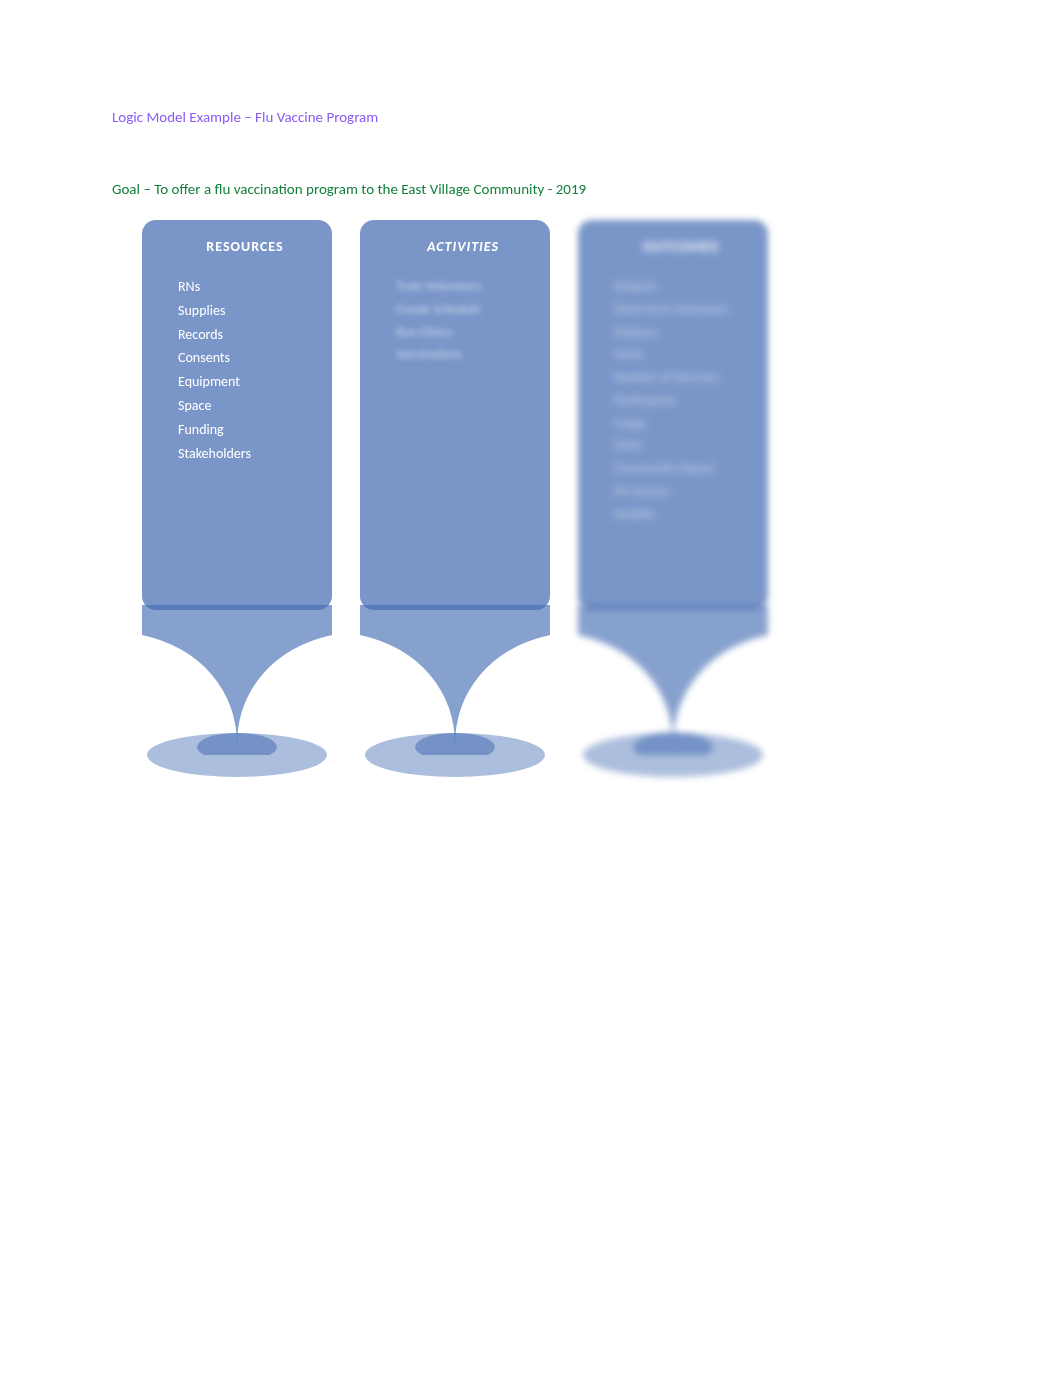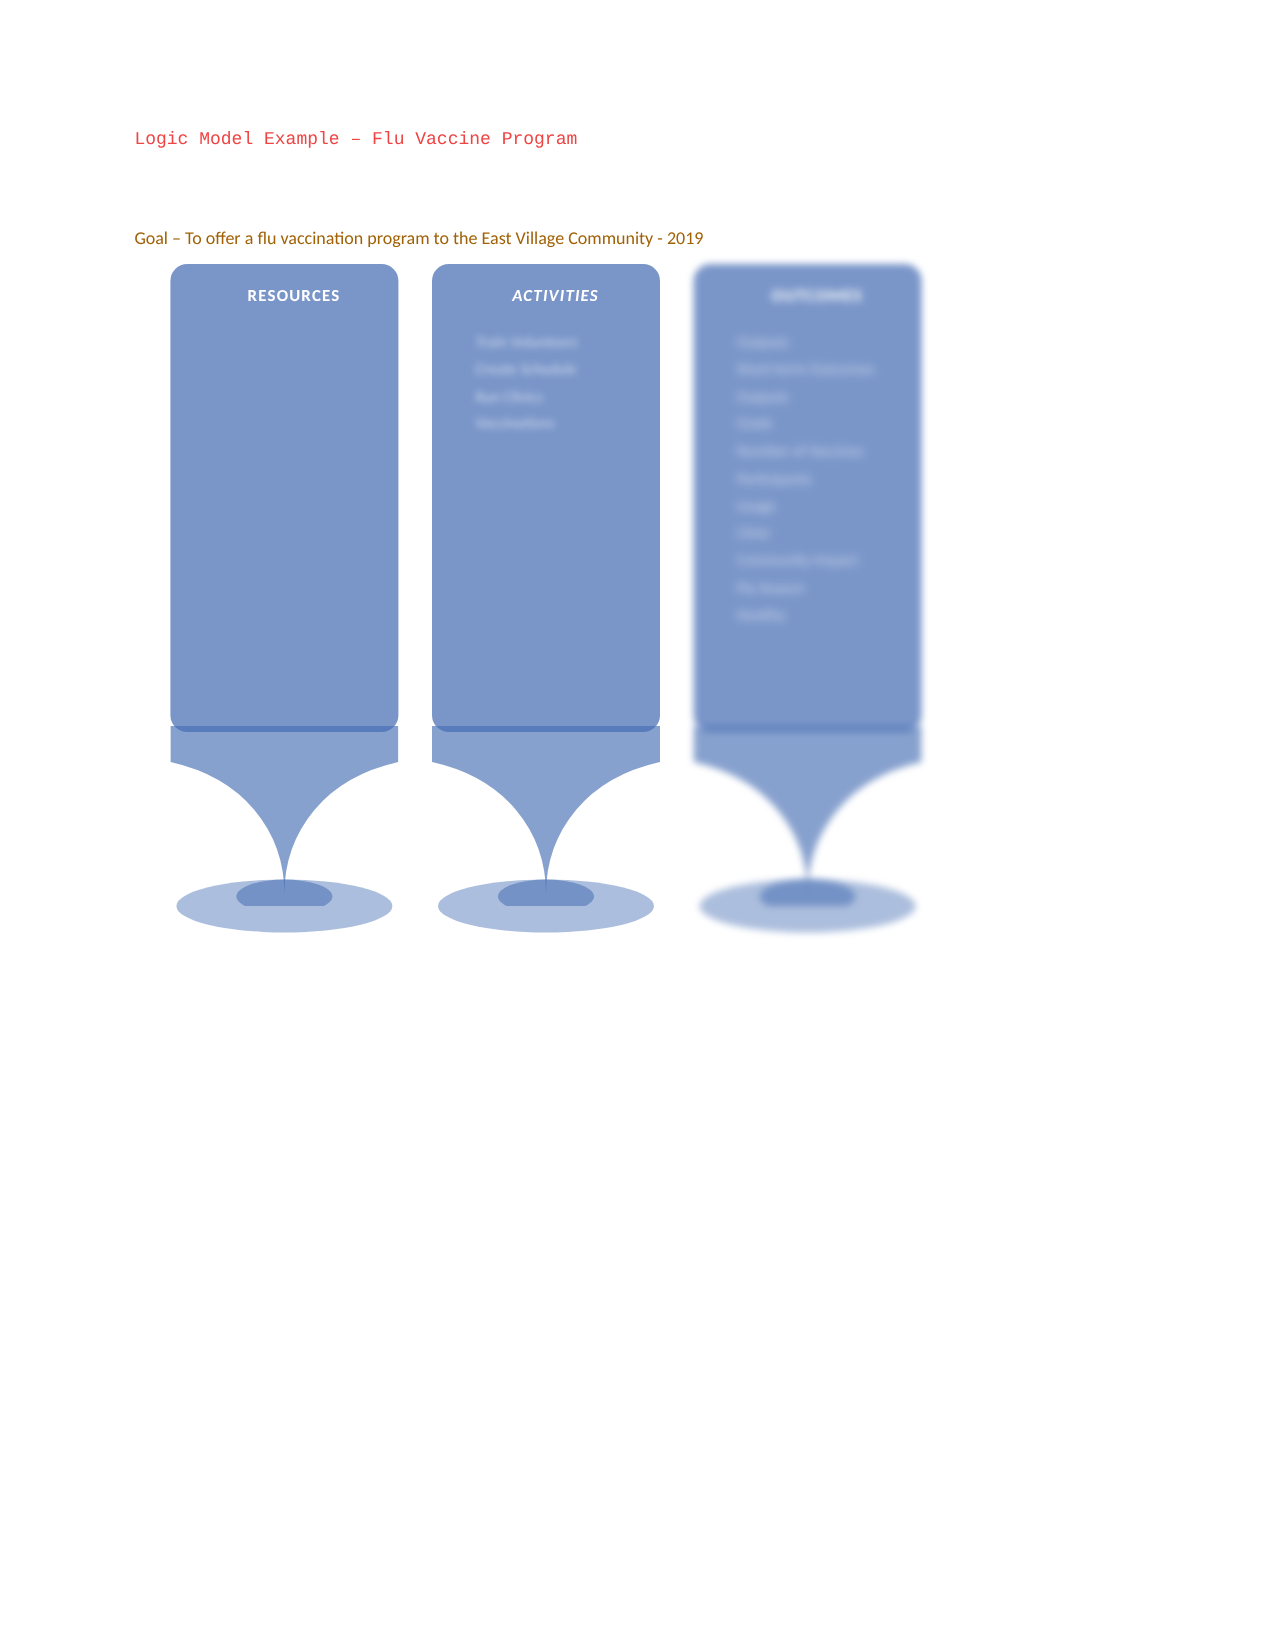--- a/index.html
+++ b/index.html
@@ -9,30 +9,29 @@
       width: 1062px;
       min-height: 1377px;
       position: relative;
     }
 
     .page-title {
       position: absolute;
       top: 108px;
       left: 112px;
       font-size: 15px;
-      color: #ef4444;
-      font-family: Liberation Mono, monospace;
+      color: #8b5cf6;
     }
 
     .goal-text {
       position: absolute;
-      top: 190px;
+      top: 180px;
       left: 112px;
       font-size: 15px;
-      color: #a16207;
+      color: #15803d;
     }
 
     .diagram-container {
       position: absolute;
       top: 220px;
       left: 112px;
       width: 700px;
       height: 530px;
     }
 
@@ -123,20 +122,30 @@
 <body>
 
 <div class="page-title">Logic Model Example – Flu Vaccine Program</div>
 <div class="goal-text">Goal – To offer a flu vaccination program to the East Village Community - 2019</div>
 
 <div class="diagram-container">
   <div class="columns-row">
 
     <div class="column-box col-resources">
       <div class="col-header">RESOURCES</div>
+      <div class="col-item">
+        <div>RNs</div>
+        <div>Supplies</div>
+        <div>Records</div>
+        <div>Consents</div>
+        <div>Equipment</div>
+        <div>Space</div>
+        <div>Funding</div>
+        <div>Stakeholders</div>
+      </div>
     </div>
 
     <div class="column-box col-activities">
       <div class="col-header">ACTIVITIES</div>
       <div class="blurred-text" style="margin-top:8px; filter: blur(2.5px);">
         <div>Train Volunteers</div>
         <div>Create Schedule</div>
         <div>Run Clinics</div>
         <div>Vaccinations</div>
       </div>

